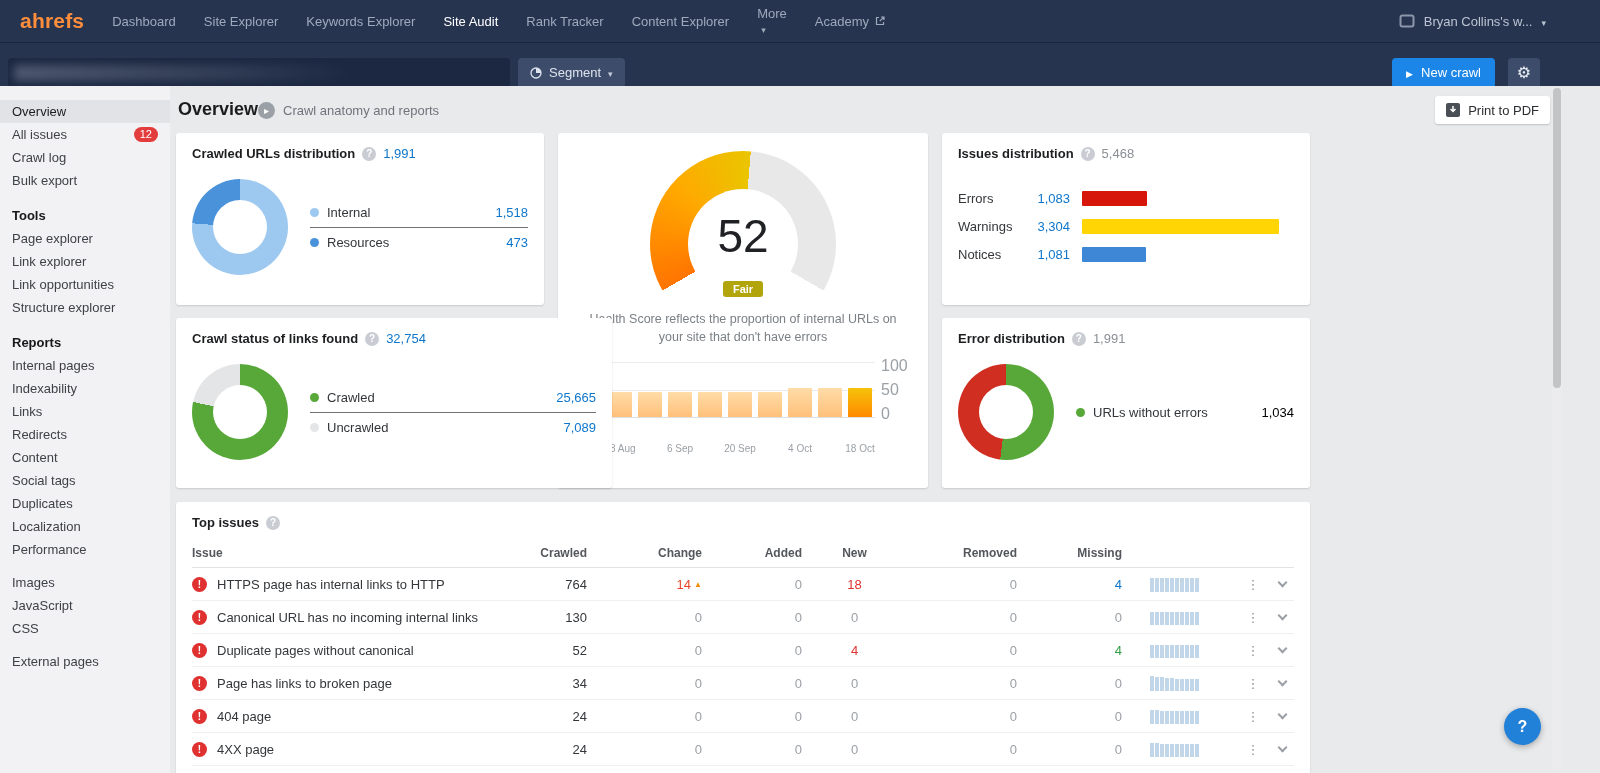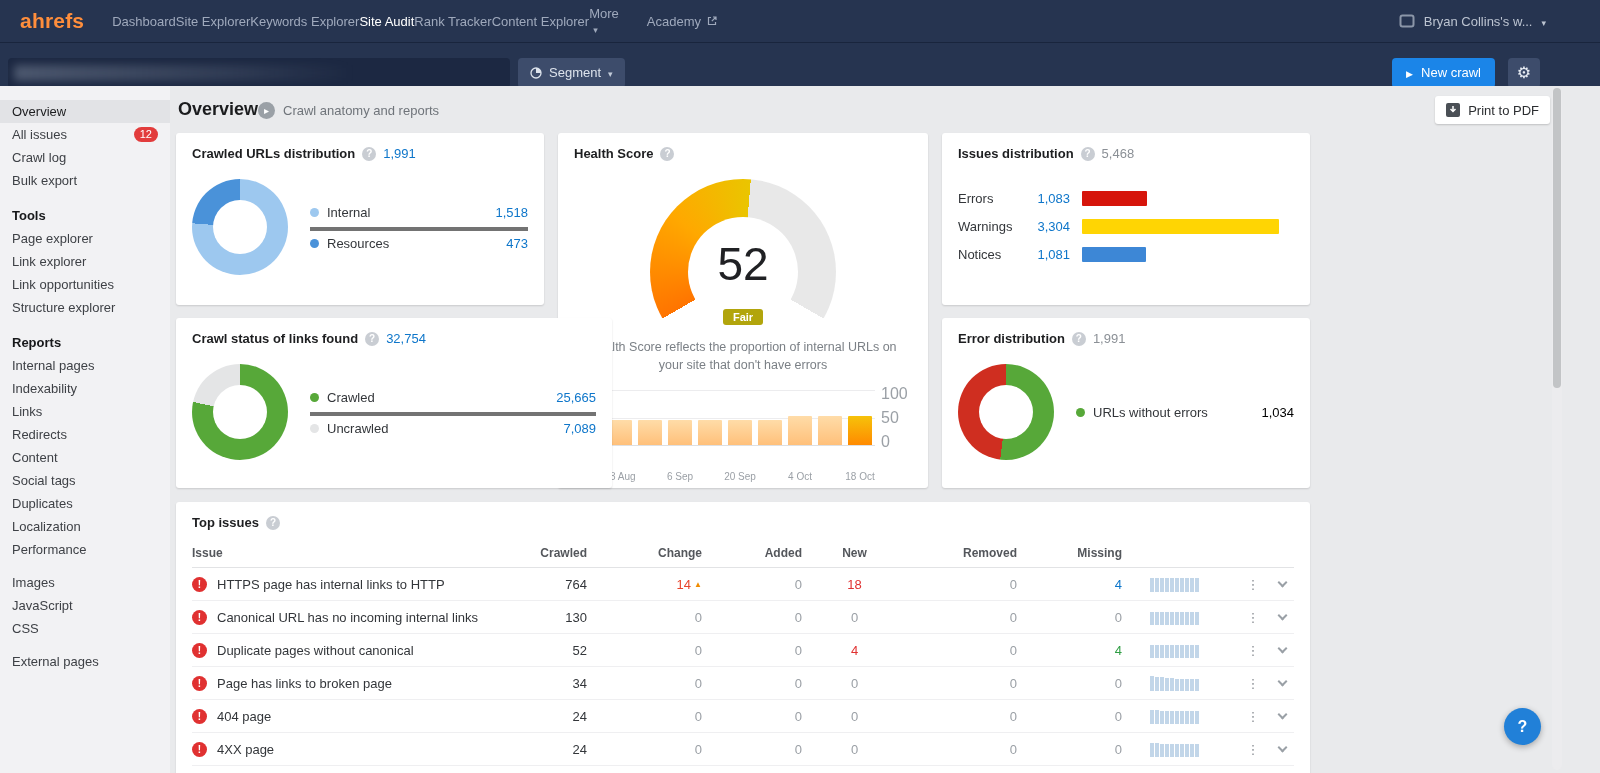--- a/index.html
+++ b/index.html
@@ -11,21 +11,21 @@
   }
   .caret::after { content:"▾"; font-size:9px; }
 
   
   .topnav {
     position:absolute; top:0; left:0; width:1600px; height:42px;
     background:#263450; display:flex; align-items:center;
     padding:0 54px 0 20px; gap:28px;
   }
   .logo { font-size:21px; font-weight:700; color:#ff8e3c; letter-spacing:.2px; cursor:pointer; }
-  .nav-items { display:flex; align-items:center; }
+  .nav-items { display:flex; align-items:center; gap:28px; }
   .nav-item { color:#9fa9bc; font-size:13px; cursor:pointer; white-space:nowrap; }
   .nav-item.active { color:#ffffff; }
   .nav-item .caret { margin-left:4px; color:#9fa9bc; }
   .nav-academy { color:#9fa9bc; font-size:13px; display:flex; align-items:center; gap:6px; cursor:pointer; }
   .nav-right { margin-left:auto; display:flex; align-items:center; gap:9px; color:#bcc4d1; font-size:13px; cursor:pointer; }
   .nav-right .caret { color:#bcc4d1; }
 
   
   .toolbar {
     position:absolute; top:42px; left:0; width:1600px; height:60px;
@@ -86,21 +86,21 @@
   .card-total { font-size:13px; }
   .card-total.blue { color:#0e76ca; cursor:pointer; }
   .card-total.gray { color:#8b9096; }
 
   
   .donut-body { display:flex; align-items:center; padding:18px 16px 16px; }
   .donut { width:96px; height:96px; border-radius:50%; position:relative; flex-shrink:0; cursor:pointer; }
   .donut::after { content:""; position:absolute; inset:21px; background:#fff; border-radius:50%; }
   .legend { flex:1; margin-left:22px; }
   .legend-row { display:flex; align-items:center; height:29px; }
-  .legend-row + .legend-row { border-top:4px solid #737373; }
+  .legend-row + .legend-row { border-top:1px solid #737373; }
   .dot { width:9px; height:9px; border-radius:50%; margin-right:8px; flex-shrink:0; }
   .legend-label { font-size:13px; color:#33363a; }
   .legend-value { margin-left:auto; font-size:13px; }
   .legend-value.blue { color:#0e76ca; cursor:pointer; }
   .legend-value.dark { color:#000000; }
 
   
   .issue-dist-rows { padding:30px 16px 0; }
   .idist-row { display:flex; align-items:center; margin-bottom:13px; }
   .idist-label { width:62px; font-size:13px; color:#33363a; }
@@ -278,24 +278,20 @@
           <div class="legend-row">
             <div class="dot" style="background: rgb(74, 146, 217);"></div>
             <div class="legend-label">Resources</div>
             <div class="legend-value blue">473</div>
           </div>
         </div>
     </div>
   </div>
 
   <div class="card card-health">
-    <div class="card-header">
-      <div class="card-title">Health Score</div>
-      <div class="q-icon"></div>
-    </div>
     <div class="health-body">
       <div class="gauge-wrap">
         <div class="gauge-arc" style="background: conic-gradient(from 240deg, rgb(255, 116, 0) 0deg, rgb(255, 168, 0) 69deg, rgb(234, 197, 0) 124.8deg, rgb(232, 232, 232) 124.8deg, rgb(232, 232, 232) 240deg, transparent 240deg, transparent 360deg);"></div>
         <div class="gauge-hole"></div>
         <div class="gauge-score">52</div>
       </div>
       <div class="health-rating" style="background: rgb(178, 165, 12);">Fair</div>
       <div class="health-desc">Health Score reflects the proportion of internal URLs on your site that don't have errors</div>
       <div class="health-chart">
         <div class="hc-plot">

